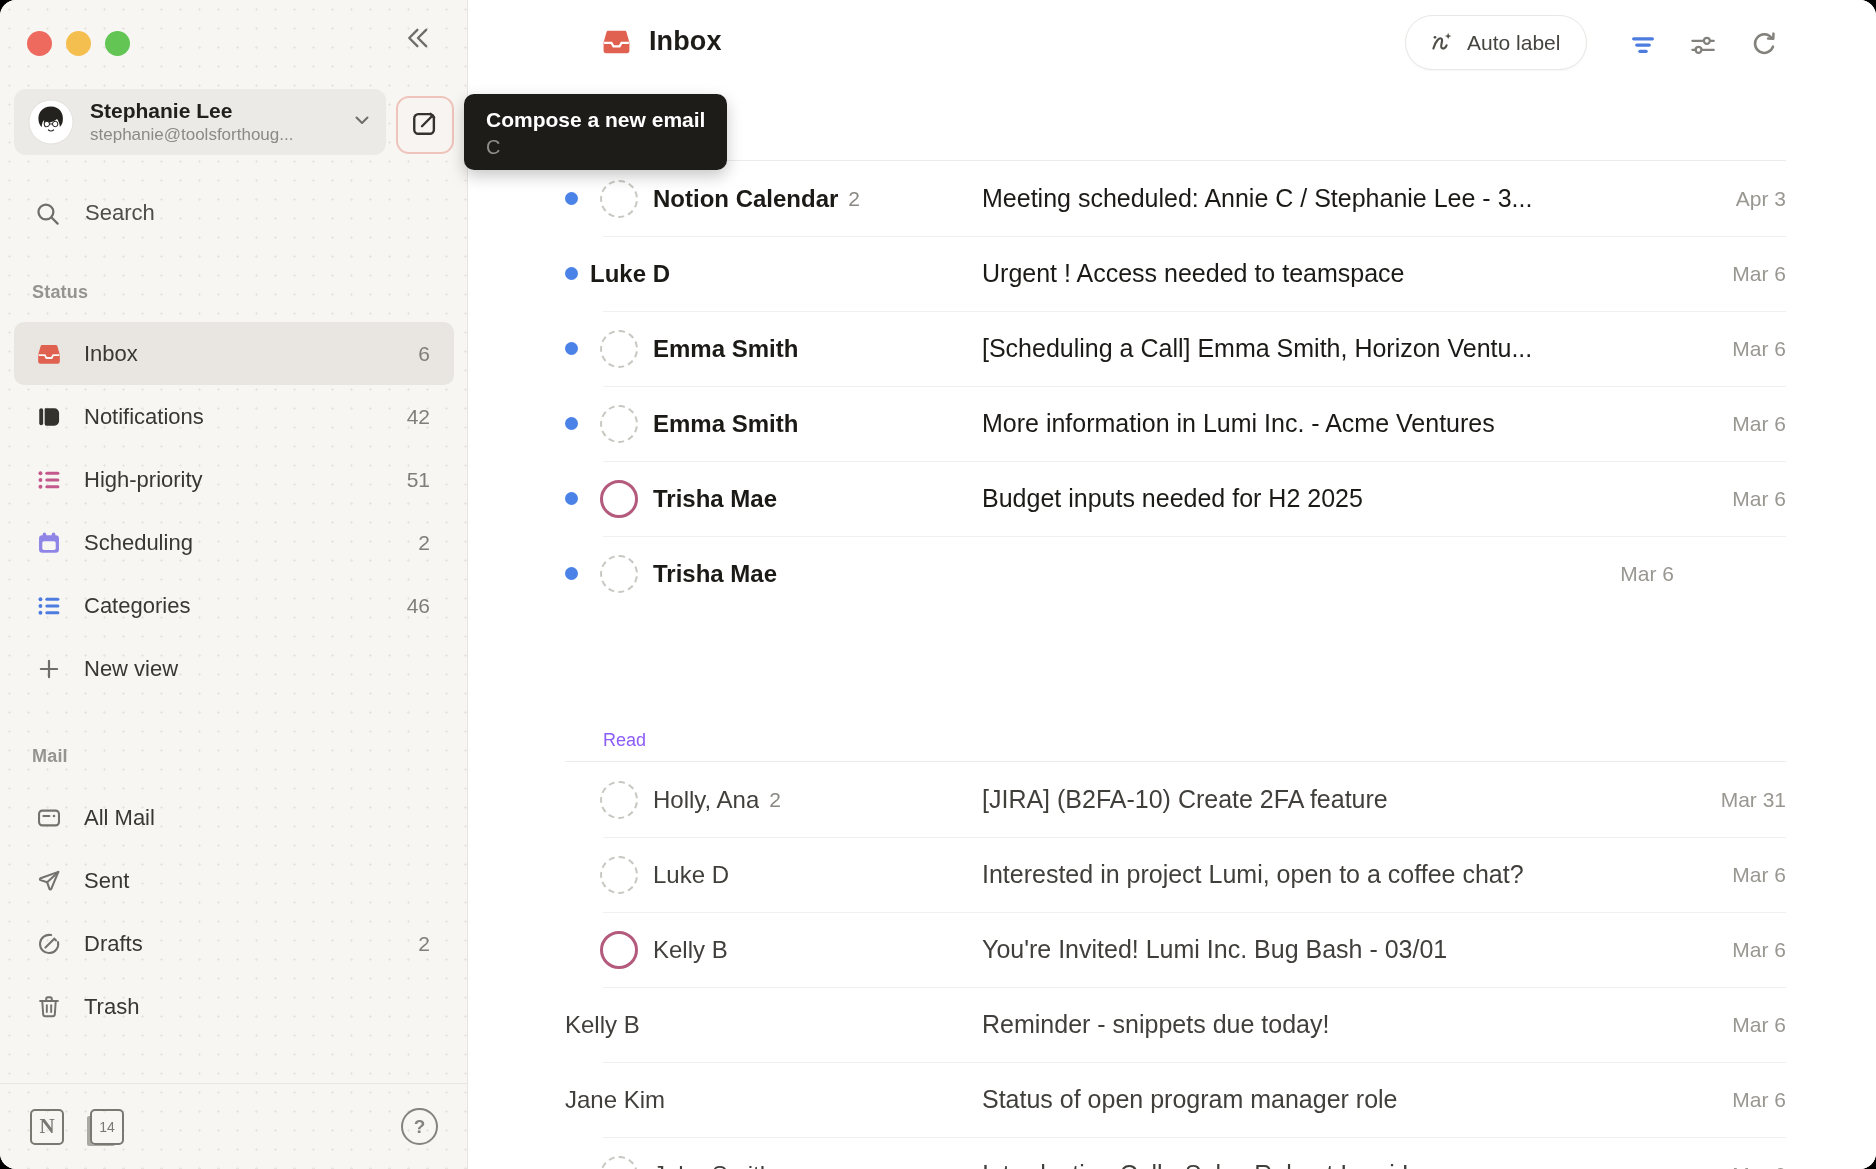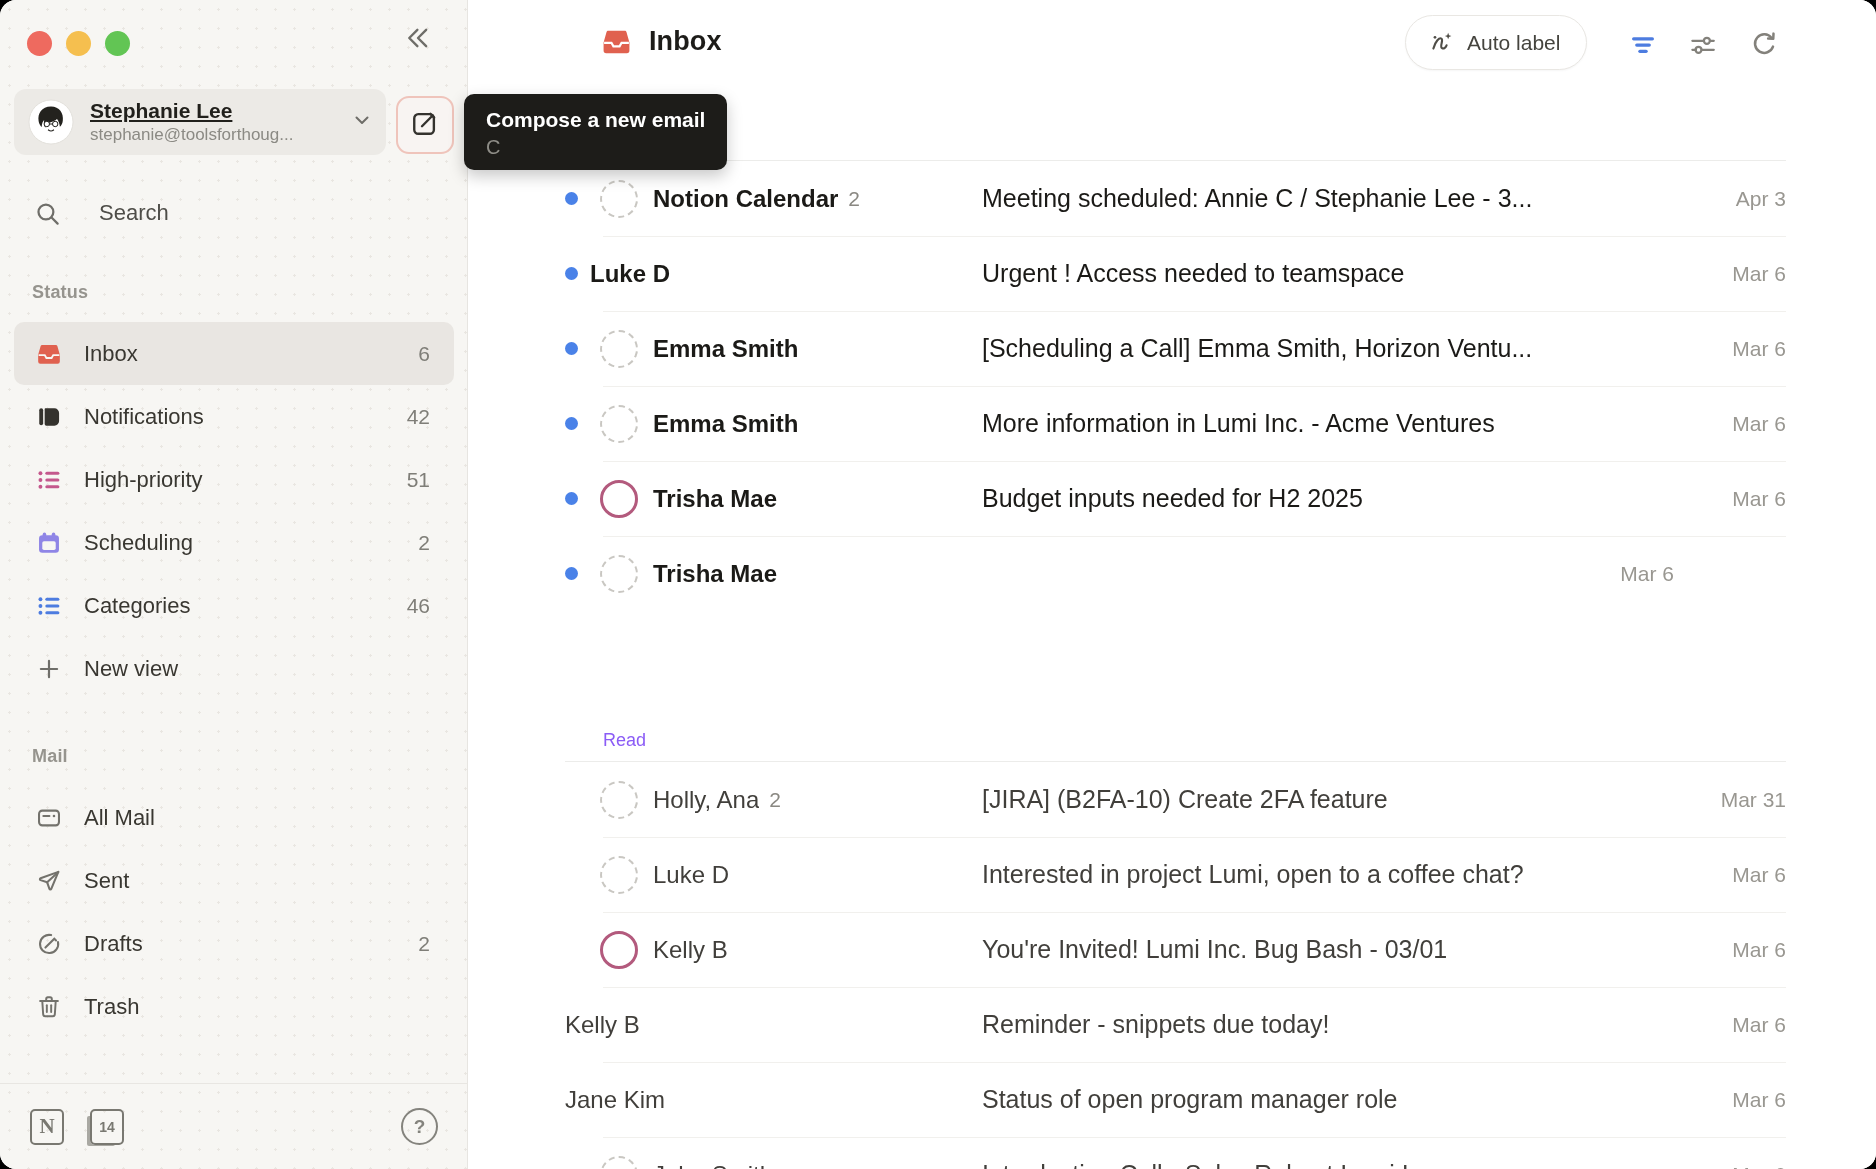--- a/index.html
+++ b/index.html
@@ -13,31 +13,31 @@
   .traffic{position:absolute;top:31px;left:27px;display:flex;gap:14px;}
   .tl{width:25px;height:25px;border-radius:50%;}
   .tl.red{background:var(--tl-red);} .tl.yellow{background:var(--tl-yellow);} .tl.green{background:var(--tl-green);}
   .collapse-btn{position:absolute;left:400px;top:22px;width:36px;height:36px;color:#6e6d68;display:flex;align-items:center;justify-content:center;}
   .collapse-btn svg{width:30px;height:30px;}
 
   .profile-card{position:absolute;left:14px;top:89px;width:372px;height:66px;background:#eceae6;border-radius:12px;
     display:flex;align-items:center;padding:0 12px 0 14px;box-sizing:border-box;}
   .pavatar{width:46px;height:46px;flex:none;}
   .pinfo{margin-left:16px;min-width:0;flex:1;}
-  .pname{font-size:21px;font-weight:700;color:#21201c;line-height:1.15;text-decoration:underline;}
+  .pname{font-size:21px;font-weight:700;color:#21201c;line-height:1.15;}
   .pemail{font-size:17px;color:#8b8a84;white-space:nowrap;overflow:hidden;margin-top:2px;}
   .pchev{color:#6e6d68;flex:none;margin-left:4px;}
   .pchev svg{width:24px;height:24px;}
 
   .compose-btn{position:absolute;left:396px;top:96px;width:58px;height:58px;border-radius:13px;background:#f8f4f2;
     border:2px solid #efc4bb;box-sizing:border-box;display:flex;align-items:center;justify-content:center;color:#34322e;}
   .compose-btn svg{width:30px;height:30px;}
 
   .search-item{position:absolute;left:14px;top:186px;width:440px;height:54px;border-radius:10px;
-    display:flex;align-items:center;padding:0 20px;box-sizing:border-box;gap:38px;}
+    display:flex;align-items:center;padding:0 20px;box-sizing:border-box;gap:24px;}
   .search-item .s-icon{color:#6f6e69;display:flex;}
   .search-item .s-icon svg{width:27px;height:27px;}
   .search-item .s-label{font-size:22px;color:#4e4d48;}
 
   .section-label{position:absolute;left:32px;font-size:18px;font-weight:600;color:#96948e;letter-spacing:.2px;}
   .views-label{top:282px;} .mail-label{top:746px;}
 
   .nav-list{position:absolute;left:14px;width:440px;}
   .views-list{top:322px;} .mail-list{top:786px;}
   .nav-item{height:63px;border-radius:10px;display:flex;align-items:center;padding:0 24px 0 22px;box-sizing:border-box;gap:22px;}
@@ -45,21 +45,21 @@
   .nav-icon{display:flex;flex:none;}
   .nav-icon svg{width:26px;height:26px;display:block;}
   .nav-label{font-size:22px;color:#393731;white-space:nowrap;}
   .nav-count{margin-left:auto;font-size:21px;color:#7f7e78;}
 
   .sidebar-footer{position:absolute;left:0;top:1083px;width:468px;height:86px;border-top:1px solid #e8e6e2;
     display:flex;align-items:center;padding:0 30px;box-sizing:border-box;gap:26px;}
   .nlogo{width:30px;height:32px;border:2.5px solid #797871;border-radius:5px;display:flex;align-items:center;justify-content:center;
     font-family:"Liberation Serif","DejaVu Serif",serif;font-weight:700;font-size:21px;color:#797871;}
   .ncal{width:30px;height:32px;border:2.5px solid #797871;border-radius:5px;display:flex;align-items:center;justify-content:center;
-    font-size:14px;font-weight:700;color:#797871;box-shadow:-6px 4px 0 -3px #a9a8a2;}
+    font-size:14px;font-weight:400;color:#797871;box-shadow:-6px 4px 0 -3px #a9a8a2;}
   .help-btn{margin-left:auto;width:33px;height:33px;border:2.5px solid #84837d;border-radius:50%;display:flex;align-items:center;justify-content:center;
     font-size:19px;font-weight:700;color:#84837d;}
 
   
   .main{position:absolute;left:469px;top:0;width:1407px;height:100%;background:#fff;}
   .page-title{position:absolute;left:132px;top:26px;display:flex;align-items:center;gap:17px;}
   .page-title .t-icon svg{width:31px;height:31px;display:block;}
   .page-title .t-text{font-size:27px;font-weight:700;color:#1d1c19;letter-spacing:.1px;}
 
   .autolabel{position:absolute;left:936px;top:15px;height:55px;border:1.5px solid #e9e7e3;border-radius:28px;background:#fff;

